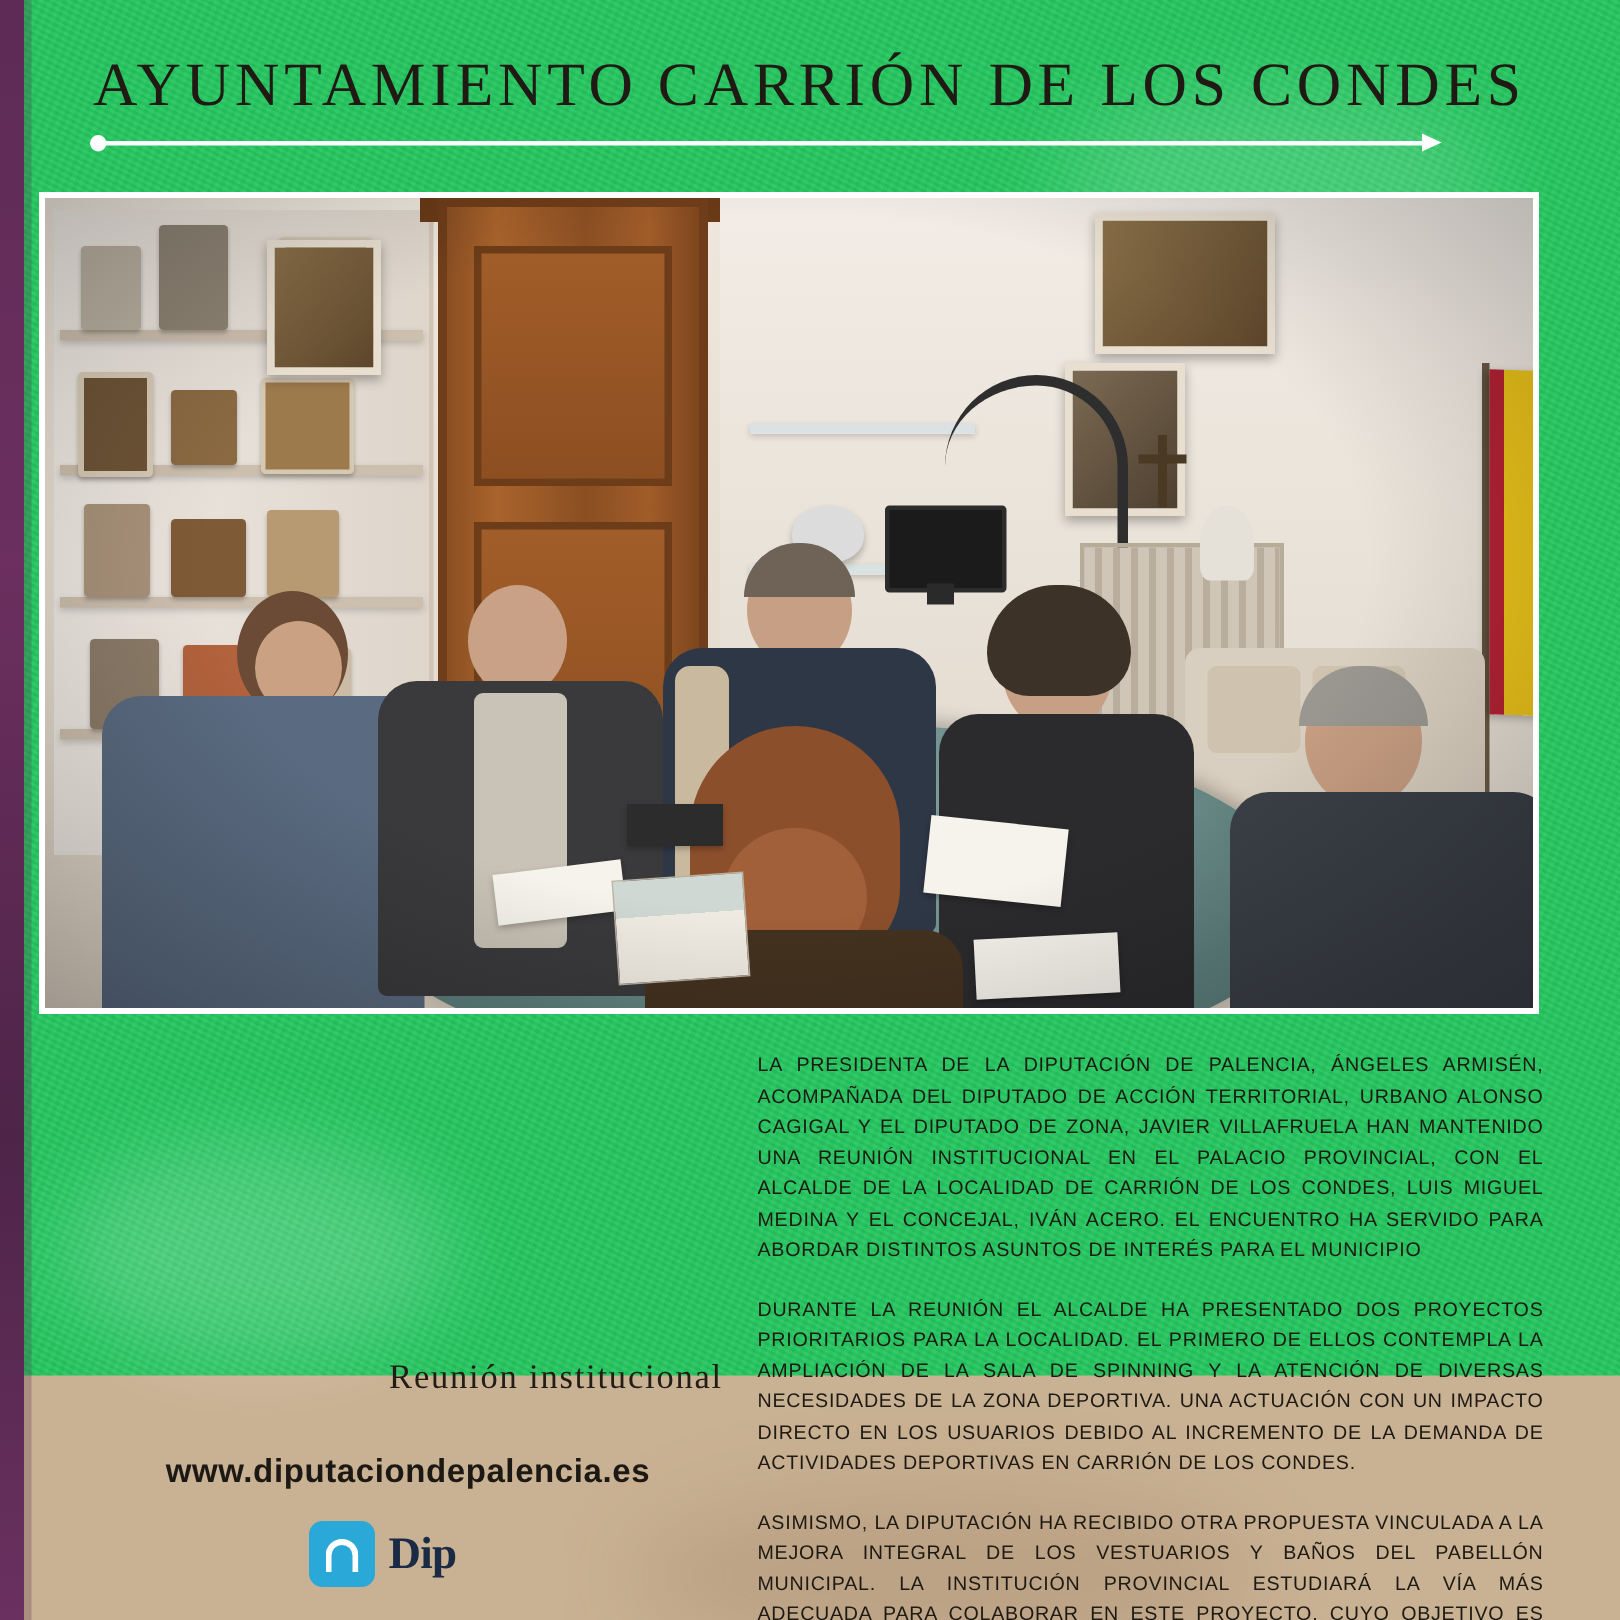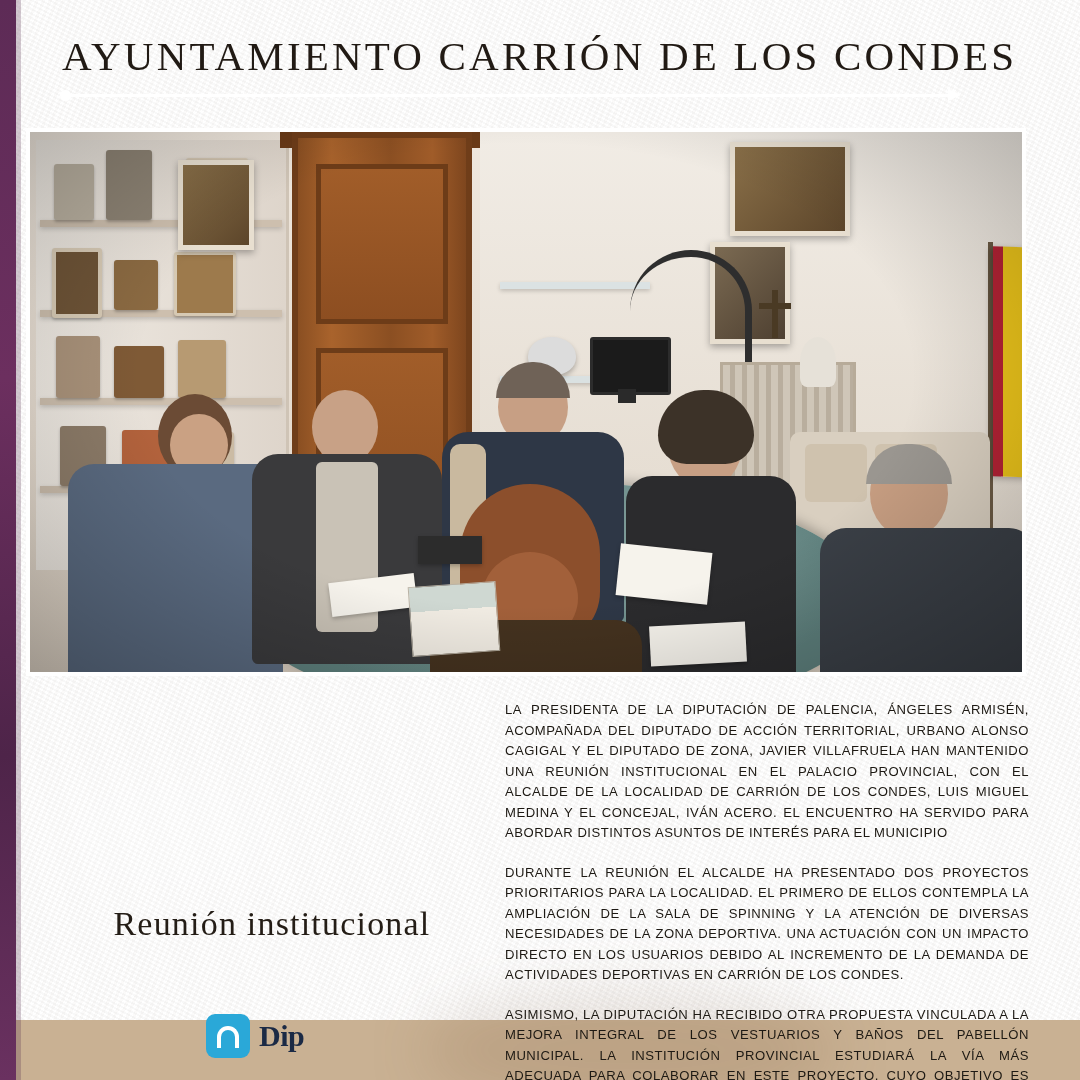--- a/index.html
+++ b/index.html
@@ -11,27 +11,27 @@
     height: 1080px;
     overflow: hidden;
     font-family: "Liberation Sans", sans-serif;
     background: #c9b193;
   }
 
   
   .poster {
     position: relative;
     width: 1080px;
-    height: 1020px;
+    height: 917px;
     background:
       radial-gradient(ellipse at 20% 15%, rgba(255,255,255,0.35), rgba(255,255,255,0) 45%),
       radial-gradient(ellipse at 80% 70%, rgba(255,255,255,0.22), rgba(255,255,255,0) 55%),
       radial-gradient(ellipse at 55% 95%, rgba(120,90,60,0.22), rgba(0,0,0,0) 60%),
       linear-gradient(135deg, #cdb596 0%, #c2a customs 0%, #c6ab8a 40%, #bfa181 70%, #c8b094 100%);
-    background-color: #ffffff;
+    background-color: #22c55e;
   }
   .grain {
     position: absolute;
     inset: 0;
     background-image:
       repeating-linear-gradient(27deg, rgba(255,255,255,0.05) 0 2px, rgba(0,0,0,0.03) 2px 4px),
       repeating-linear-gradient(113deg, rgba(255,255,255,0.035) 0 3px, rgba(90,65,40,0.03) 3px 6px);
     opacity: .85;
     pointer-events: none;
   }
@@ -254,24 +254,24 @@
   }
   .para:last-child { margin-bottom: 0; }
 
   
   .subtitle {
     position: absolute;
     left: 62px;
     top: 905px;
     width: 420px;
     font-family: "Liberation Serif", serif;
-    font-size: 34px;
+    font-size: 23px;
     letter-spacing: 1.2px;
     color: #241d16;
-    text-align: center;
+    text-align: right;
   }
   .website {
     position: absolute;
     left: 62px;
     top: 968px;
     width: 420px;
     text-align: center;
     font-size: 22px;
     font-weight: bold;
     letter-spacing: .4px;
@@ -417,18 +417,19 @@
     </div>
   </div>
 
   <div class="text-col">
     <p class="para">LA PRESIDENTA DE LA DIPUTACIÓN DE PALENCIA, ÁNGELES ARMISÉN, ACOMPAÑADA DEL DIPUTADO DE ACCIÓN TERRITORIAL, URBANO ALONSO CAGIGAL Y EL DIPUTADO DE ZONA, JAVIER VILLAFRUELA HAN MANTENIDO UNA REUNIÓN INSTITUCIONAL EN EL PALACIO PROVINCIAL, CON EL ALCALDE DE LA LOCALIDAD DE CARRIÓN DE LOS CONDES, LUIS MIGUEL MEDINA Y EL CONCEJAL, IVÁN ACERO. EL ENCUENTRO HA SERVIDO PARA ABORDAR DISTINTOS ASUNTOS DE INTERÉS PARA EL MUNICIPIO</p>
     <p class="para">DURANTE LA REUNIÓN EL ALCALDE HA PRESENTADO DOS PROYECTOS PRIORITARIOS PARA LA LOCALIDAD. EL PRIMERO DE ELLOS CONTEMPLA LA AMPLIACIÓN DE LA SALA DE SPINNING Y LA ATENCIÓN DE DIVERSAS NECESIDADES DE LA ZONA DEPORTIVA. UNA ACTUACIÓN CON UN IMPACTO DIRECTO EN LOS USUARIOS DEBIDO AL INCREMENTO DE LA DEMANDA DE ACTIVIDADES DEPORTIVAS EN CARRIÓN DE LOS CONDES.</p>
     <p class="para">ASIMISMO, LA DIPUTACIÓN HA RECIBIDO OTRA PROPUESTA VINCULADA A LA MEJORA INTEGRAL DE LOS VESTUARIOS Y BAÑOS DEL PABELLÓN MUNICIPAL. LA INSTITUCIÓN PROVINCIAL ESTUDIARÁ LA VÍA MÁS ADECUADA PARA COLABORAR EN ESTE PROYECTO, CUYO OBJETIVO ES MEJORAR LA CALIDAD Y FUNCIONALIDAD DE LAS INSTALACIONES DEPORTIVAS DEL MUNICIPIO.</p>
   </div>
 
   <div class="subtitle">Reunión institucional</div>
+  <div class="website">www.diputaciondepalencia.es</div>
 
   <div class="logo">
     <span class="logo-mark"></span>
     <span class="logo-text">Dip</span>
   </div>
 </div>
 
 </body></html>

